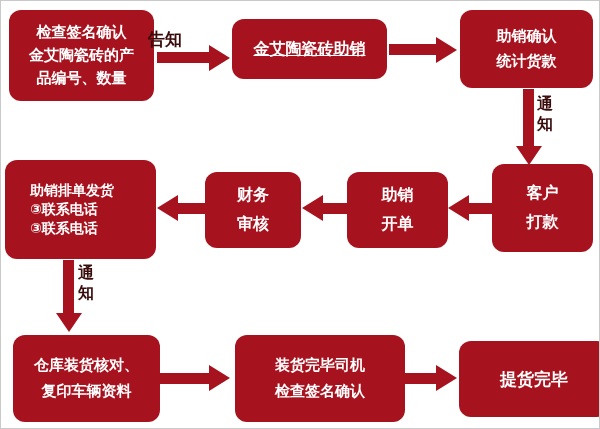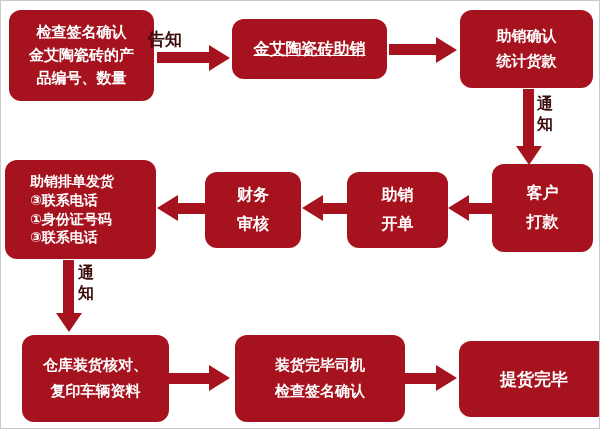--- a/index.html
+++ b/index.html
@@ -123,29 +123,28 @@
     <div>财务</div>
     <div>审核</div>
   </div>
 
   <div class="head-left" style="left:156px; top:194px;"></div>
   <div class="shaft" style="left:175px; top:202px; width:29px; height:11px;"></div>
 
   <div class="node left-align" style="left:4px; top:159px; width:151px; height:99px; font-size:14px; line-height:1.34;">
     <div>助销排单发货</div>
     <div>③联系电话</div>
-    <div>①身份证号码</div>
     <div>③联系电话</div>
   </div>
 
   <div class="shaft" style="left:62px; top:259px; width:11px; height:54px;"></div>
   <div class="head-down" style="left:55px; top:312px;"></div>
   <div class="vlabel" style="left:77px; top:262px;">通知</div>
 
-  <div class="node" style="left:21px; top:334px; width:147px; height:87px; font-size:15px; line-height:1.7;">
+  <div class="node" style="left:12px; top:334px; width:147px; height:87px; font-size:15px; line-height:1.7;">
     <div>仓库装货核对、</div>
     <div>复印车辆资料</div>
   </div>
 
   <div class="shaft" style="left:157px; top:372px; width:52px; height:11px;"></div>
   <div class="head-right" style="left:208px; top:364px;"></div>
 
   <div class="node" style="left:234px; top:334px; width:170px; height:87px; font-size:15px; line-height:1.7;">
     <div>装货完毕司机</div>
     <div>检查签名确认</div>

